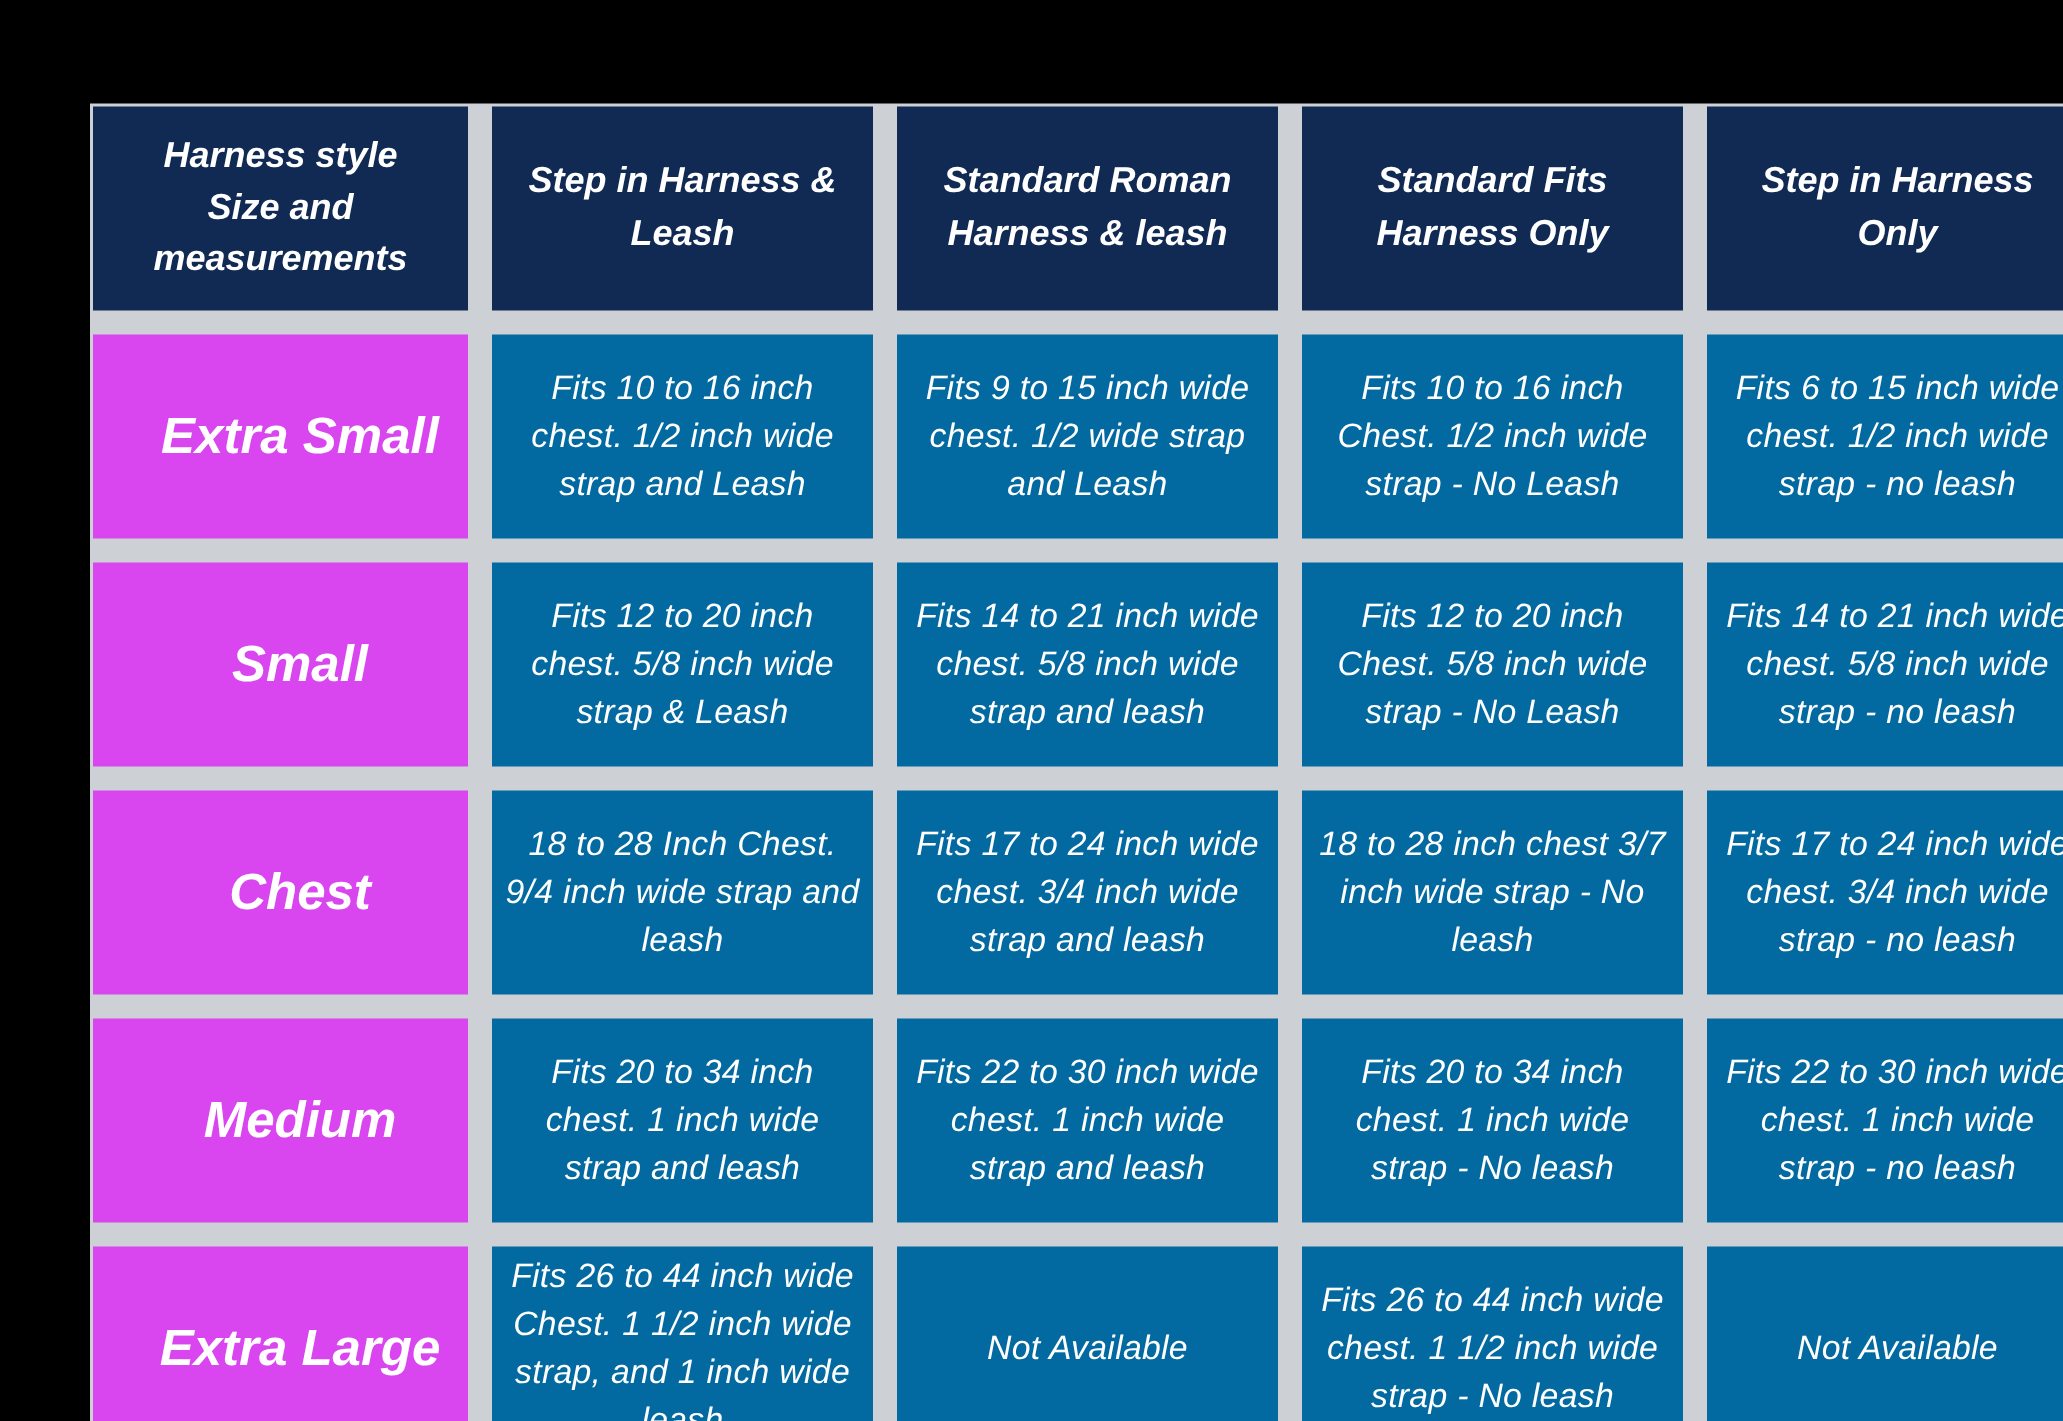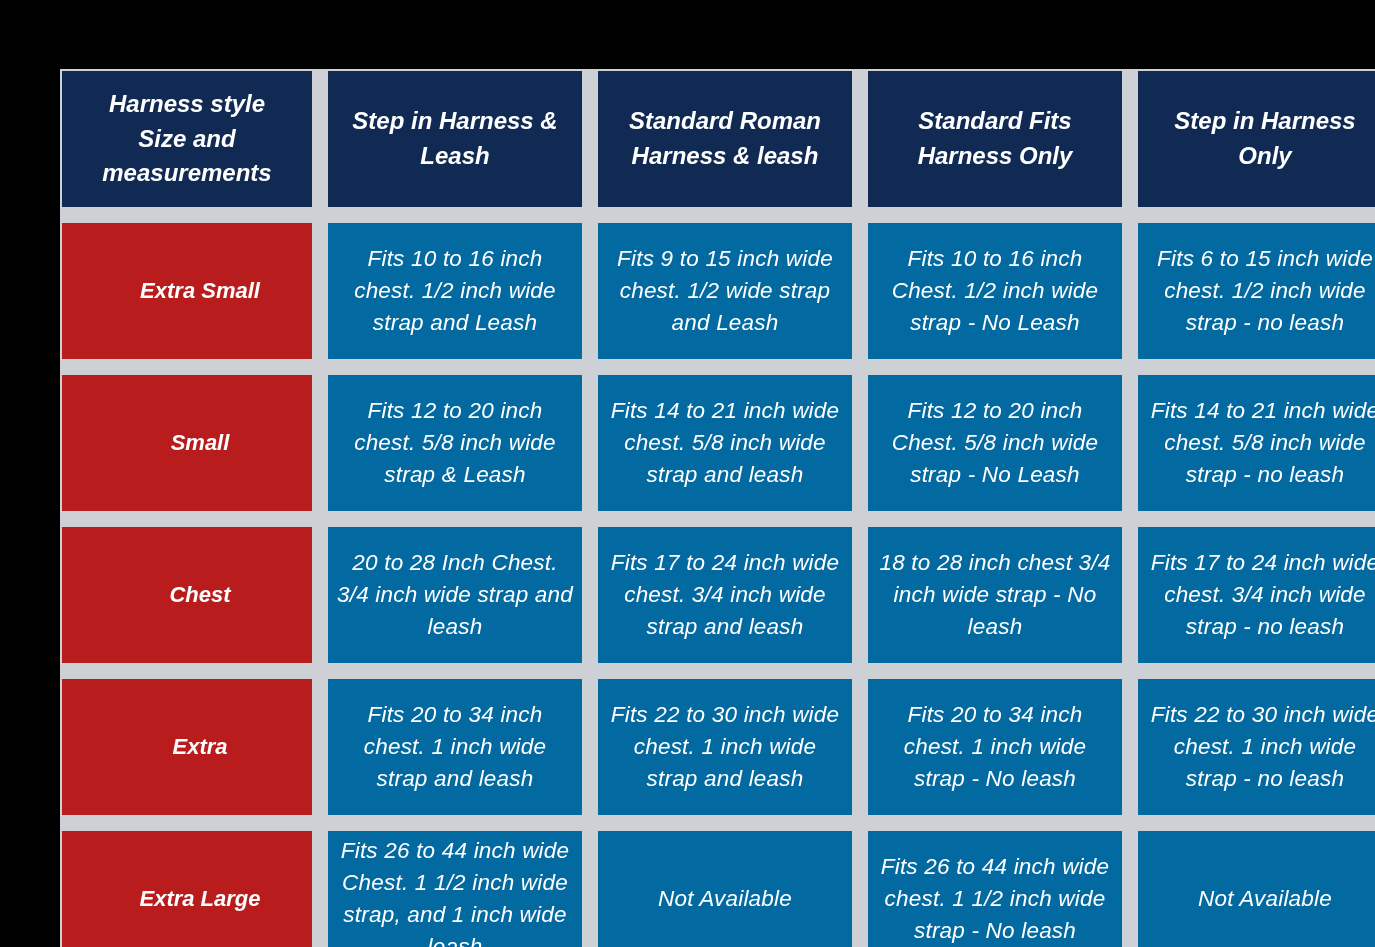--- a/index.html
+++ b/index.html
@@ -34,23 +34,23 @@
     overflow: hidden;
   }
   .header-cell {
     background: #102a54;
     font-weight: bold;
     font-size: 24px;
     line-height: 1.45;
     white-space: pre-line;
   }
   .size-cell {
-    background: #b91c1c;
+    background: #d946ef;
     font-weight: bold;
-    font-size: 22px;
+    font-size: 34px;
     padding-left: 34px;
   }
   .data-cell {
     background: #0369a1;
     font-size: 22.5px;
     line-height: 1.42;
     letter-spacing: 0.2px;
   }
 </style>
 </head>
@@ -71,26 +71,26 @@
   <div class="cell data-cell">Fits 10 to 16 inch Chest. 1/2 inch wide strap - No Leash</div>
   <div class="cell data-cell">Fits 6 to 15 inch wide chest. 1/2 inch wide strap - no leash</div>
 
   <div class="cell size-cell">Small</div>
   <div class="cell data-cell">Fits 12 to 20 inch chest. 5/8 inch wide strap &amp; Leash</div>
   <div class="cell data-cell">Fits 14 to 21 inch wide chest. 5/8 inch wide strap and leash</div>
   <div class="cell data-cell">Fits 12 to 20 inch Chest. 5/8 inch wide strap - No Leash</div>
   <div class="cell data-cell">Fits 14 to 21 inch wide chest. 5/8 inch wide strap - no leash</div>
 
   <div class="cell size-cell">Chest</div>
-  <div class="cell data-cell">20 to 28 Inch Chest. 3/4 inch wide strap and leash</div>
+  <div class="cell data-cell">18 to 28 Inch Chest. 9/4 inch wide strap and leash</div>
   <div class="cell data-cell">Fits 17 to 24 inch wide chest. 3/4 inch wide strap and leash</div>
-  <div class="cell data-cell">18 to 28 inch chest 3/4 inch wide strap - No leash</div>
+  <div class="cell data-cell">18 to 28 inch chest 3/7 inch wide strap - No leash</div>
   <div class="cell data-cell">Fits 17 to 24 inch wide chest. 3/4 inch wide strap - no leash</div>
 
-  <div class="cell size-cell">Extra</div>
+  <div class="cell size-cell">Medium</div>
   <div class="cell data-cell">Fits 20 to 34 inch chest. 1 inch wide strap and leash</div>
   <div class="cell data-cell">Fits 22 to 30 inch wide chest. 1 inch wide strap and leash</div>
   <div class="cell data-cell">Fits 20 to 34 inch chest. 1 inch wide strap - No leash</div>
   <div class="cell data-cell">Fits 22 to 30 inch wide chest. 1 inch wide strap - no leash</div>
 
   <div class="cell size-cell">Extra Large</div>
   <div class="cell data-cell">Fits 26 to 44 inch wide Chest. 1 1/2 inch wide strap, and 1 inch wide leash</div>
   <div class="cell data-cell">Not Available</div>
   <div class="cell data-cell">Fits 26 to 44 inch wide chest. 1 1/2 inch wide strap - No leash</div>
   <div class="cell data-cell">Not Available</div>

